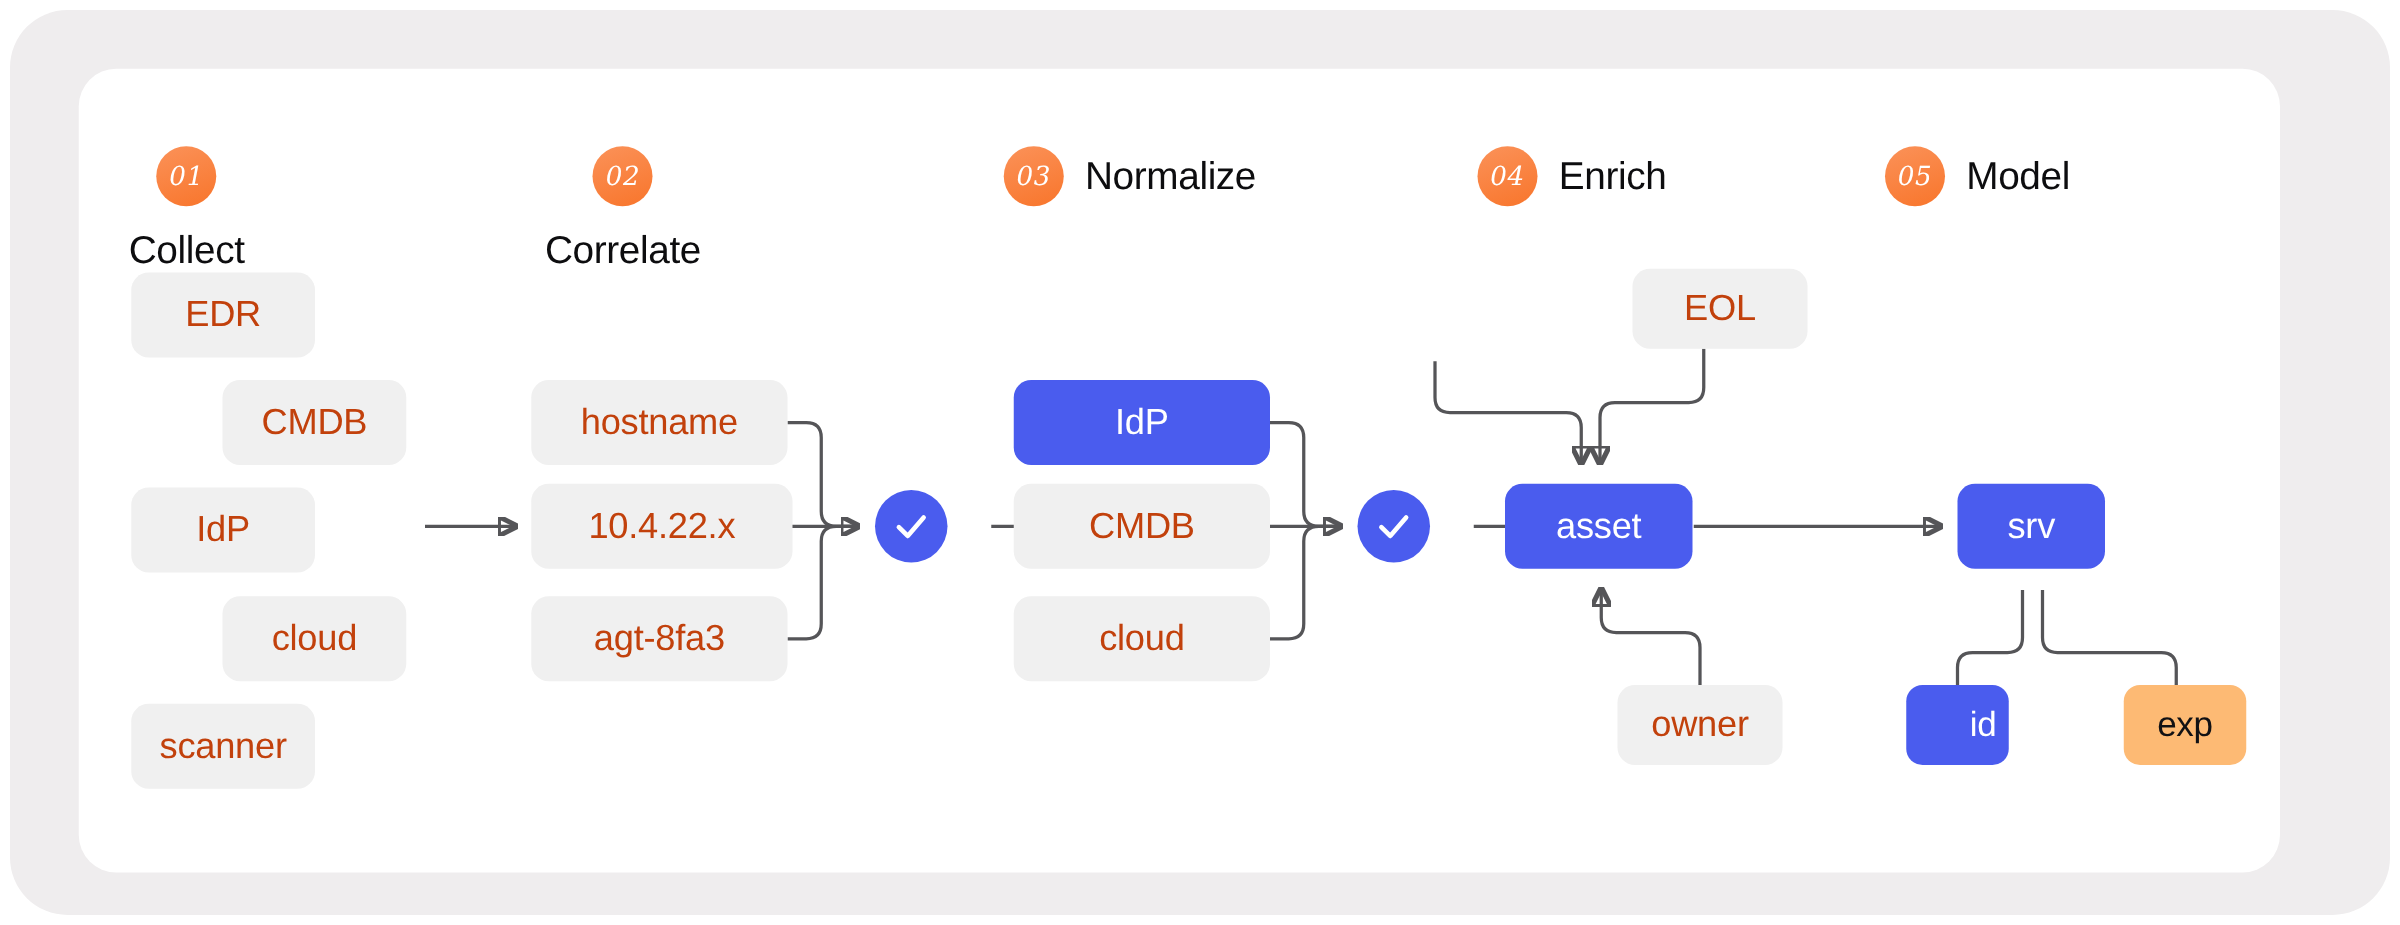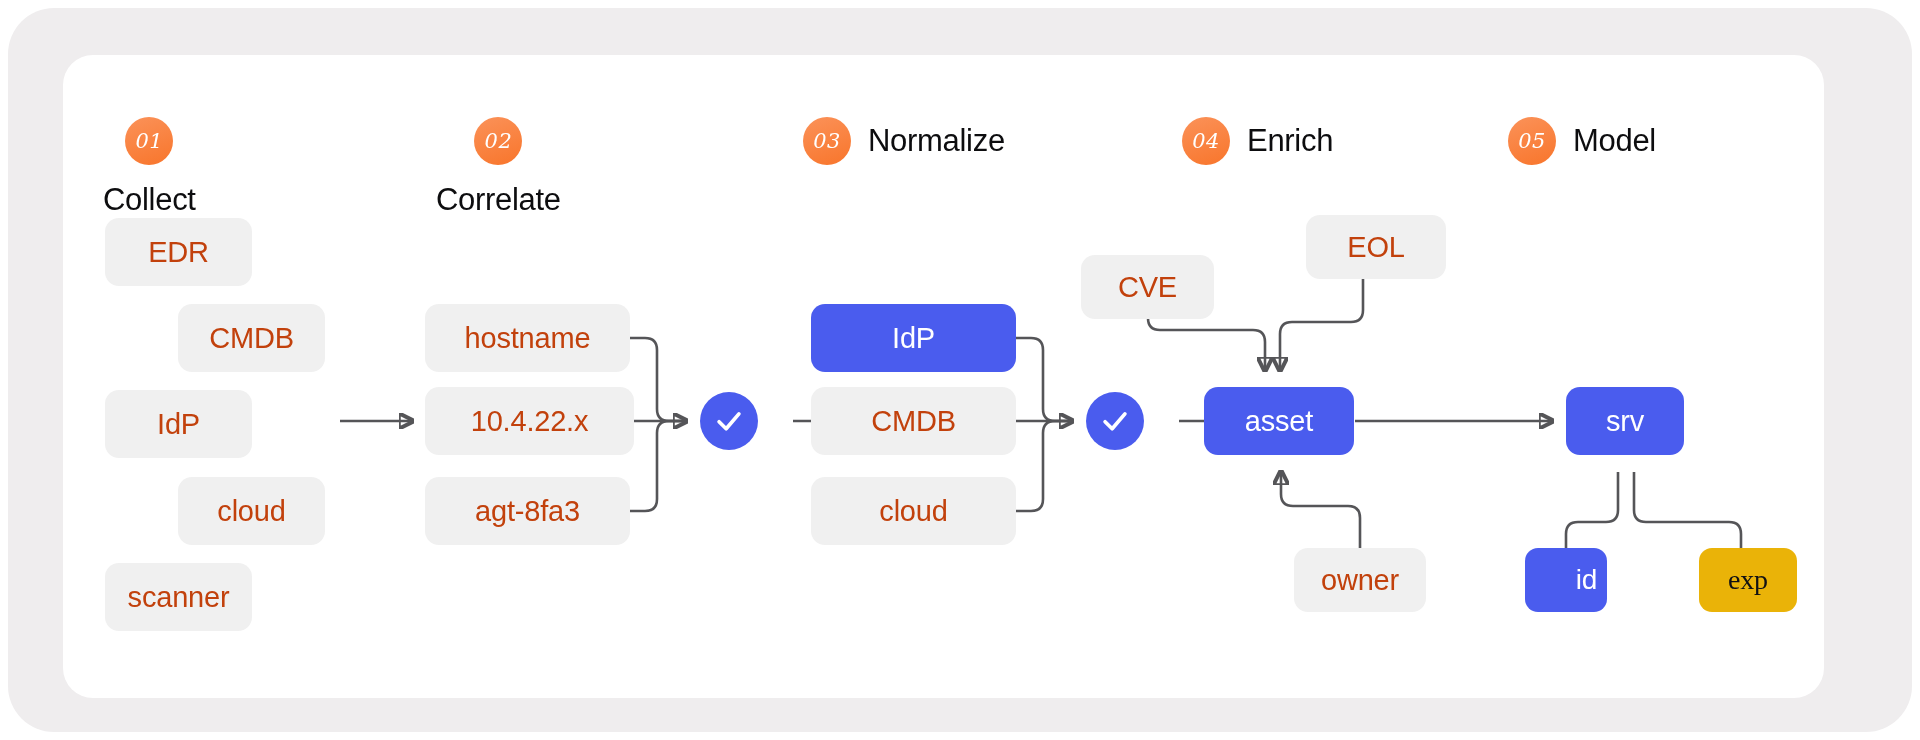--- a/index.html
+++ b/index.html
@@ -85,23 +85,22 @@
     font-size: 29px;
     letter-spacing: -0.2px;
     box-sizing: border-box;
     white-space: nowrap;
   }
   .node.blue {
     background: #4a5cee;
     color: #ffffff;
   }
   .node.pink {
-    background: #eab308;
+    background: #fdba74;
     color: #111114;
-    font-family: Liberation Serif, serif;
   }
   .node.small {
     font-size: 28px;
     border-radius: 13px;
   }
 
   
   .check-circle {
     position: absolute;
     width: 58px;
@@ -212,21 +211,20 @@
   <div class="node blue" style="left:811px; top:304px; width:205px; height:68px;">IdP</div>
   <div class="node" style="left:811px; top:387px; width:205px; height:68px;">CMDB</div>
   <div class="node" style="left:811px; top:477px; width:205px; height:68px;">cloud</div>
 
   <div class="check-circle" style="left:1086px; top:392px;">
     <svg width="34" height="34" viewBox="0 0 24 24">
       <path d="M5 12.5 L10 17.5 L19 7" fill="none" stroke="#ffffff" stroke-width="2.6" stroke-linecap="round" stroke-linejoin="round"></path>
     </svg>
   </div>
 
-  <div class="node" style="left:1081px; top:255px; width:133px; height:64px;">CVE</div>
   <div class="node" style="left:1294px; top:215px; width:140px; height:64px;margin-left:12px;">EOL</div>
   <div class="node blue" style="left:1204px; top:387px; width:150px; height:68px;">asset</div>
   <div class="node" style="left:1294px; top:548px; width:132px; height:64px;border-radius:14px;">owner</div>
 
   <div class="node blue" style="left:1566px; top:387px; width:118px; height:68px;">srv</div>
   <div class="node blue small" style="left:1525px; top:548px; width:82px; height:64px;padding-left:41px;">id</div>
   <div class="node pink small" style="left:1699px; top:548px; width:98px; height:64px;">exp</div>
 
 </div>
 

